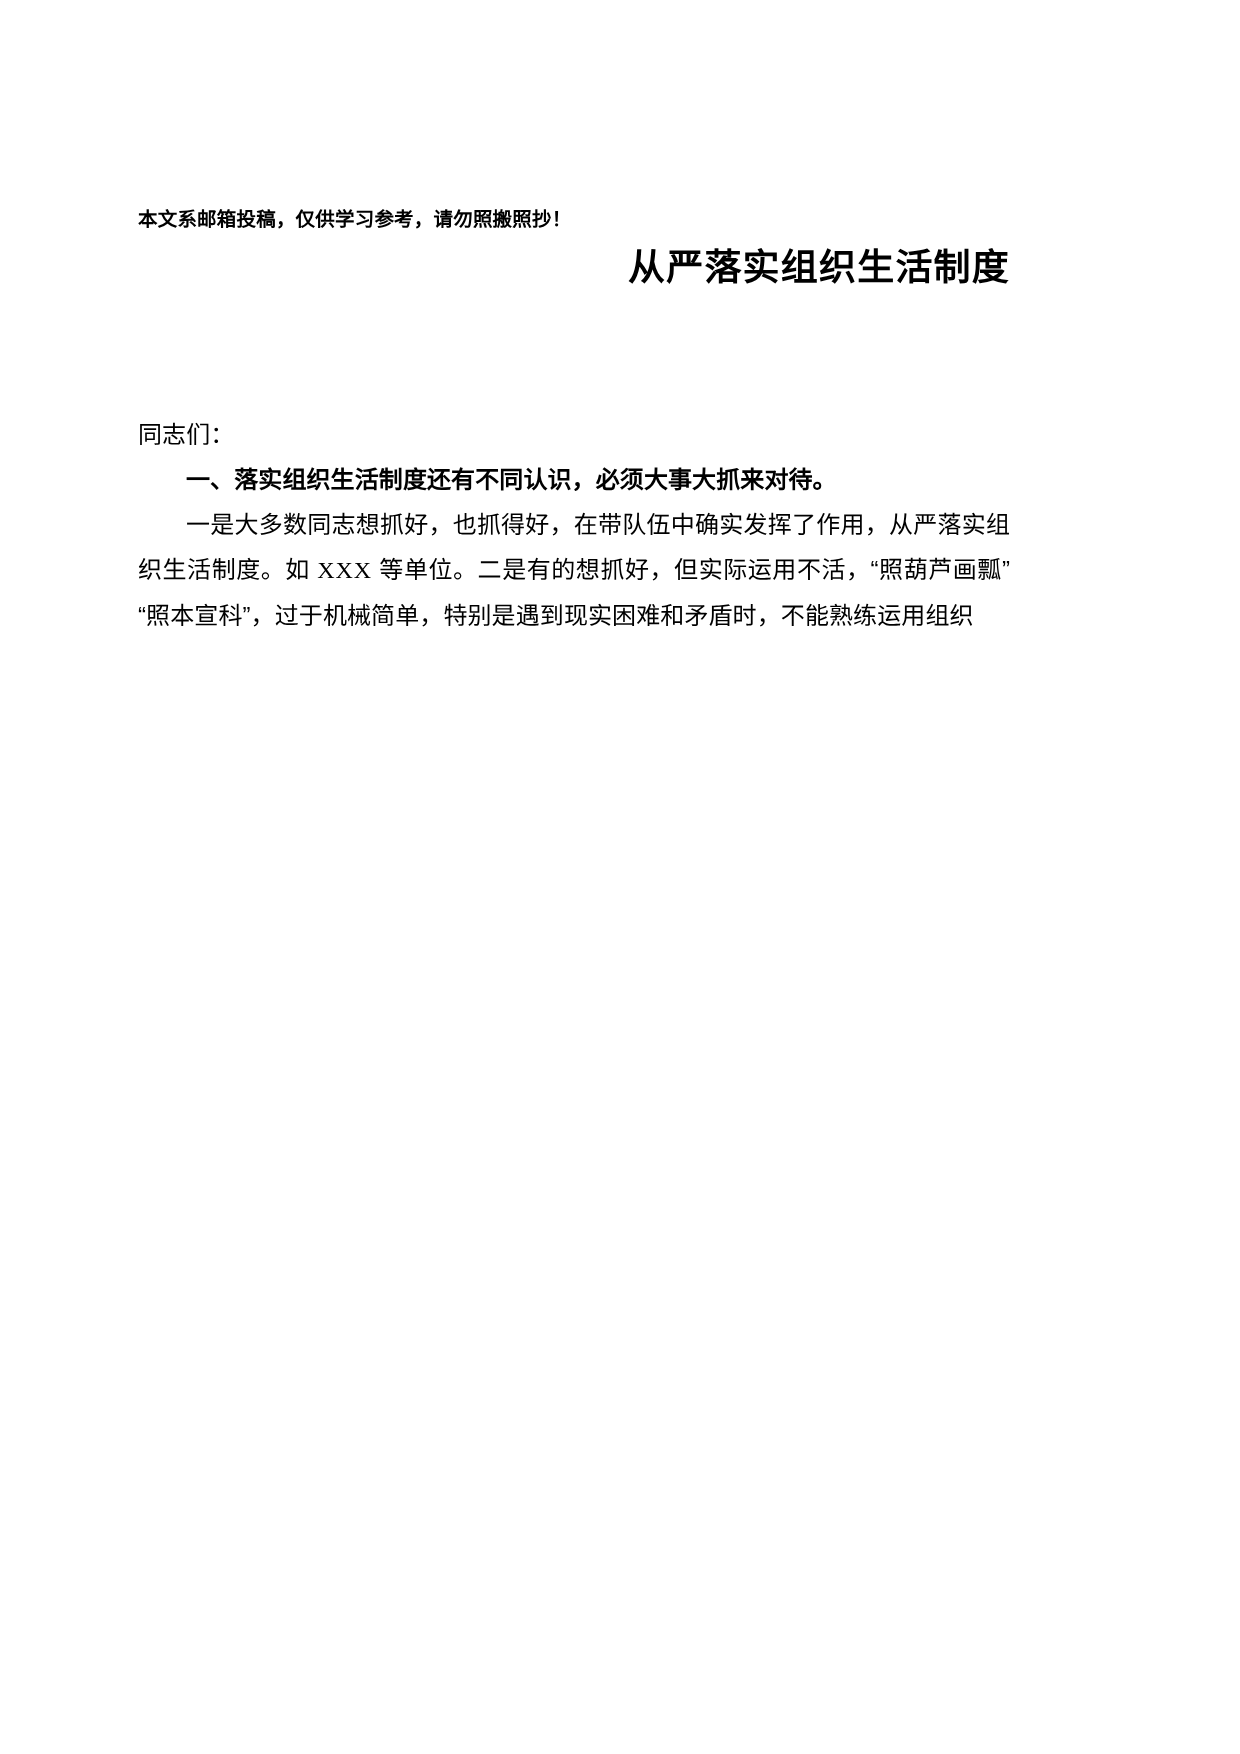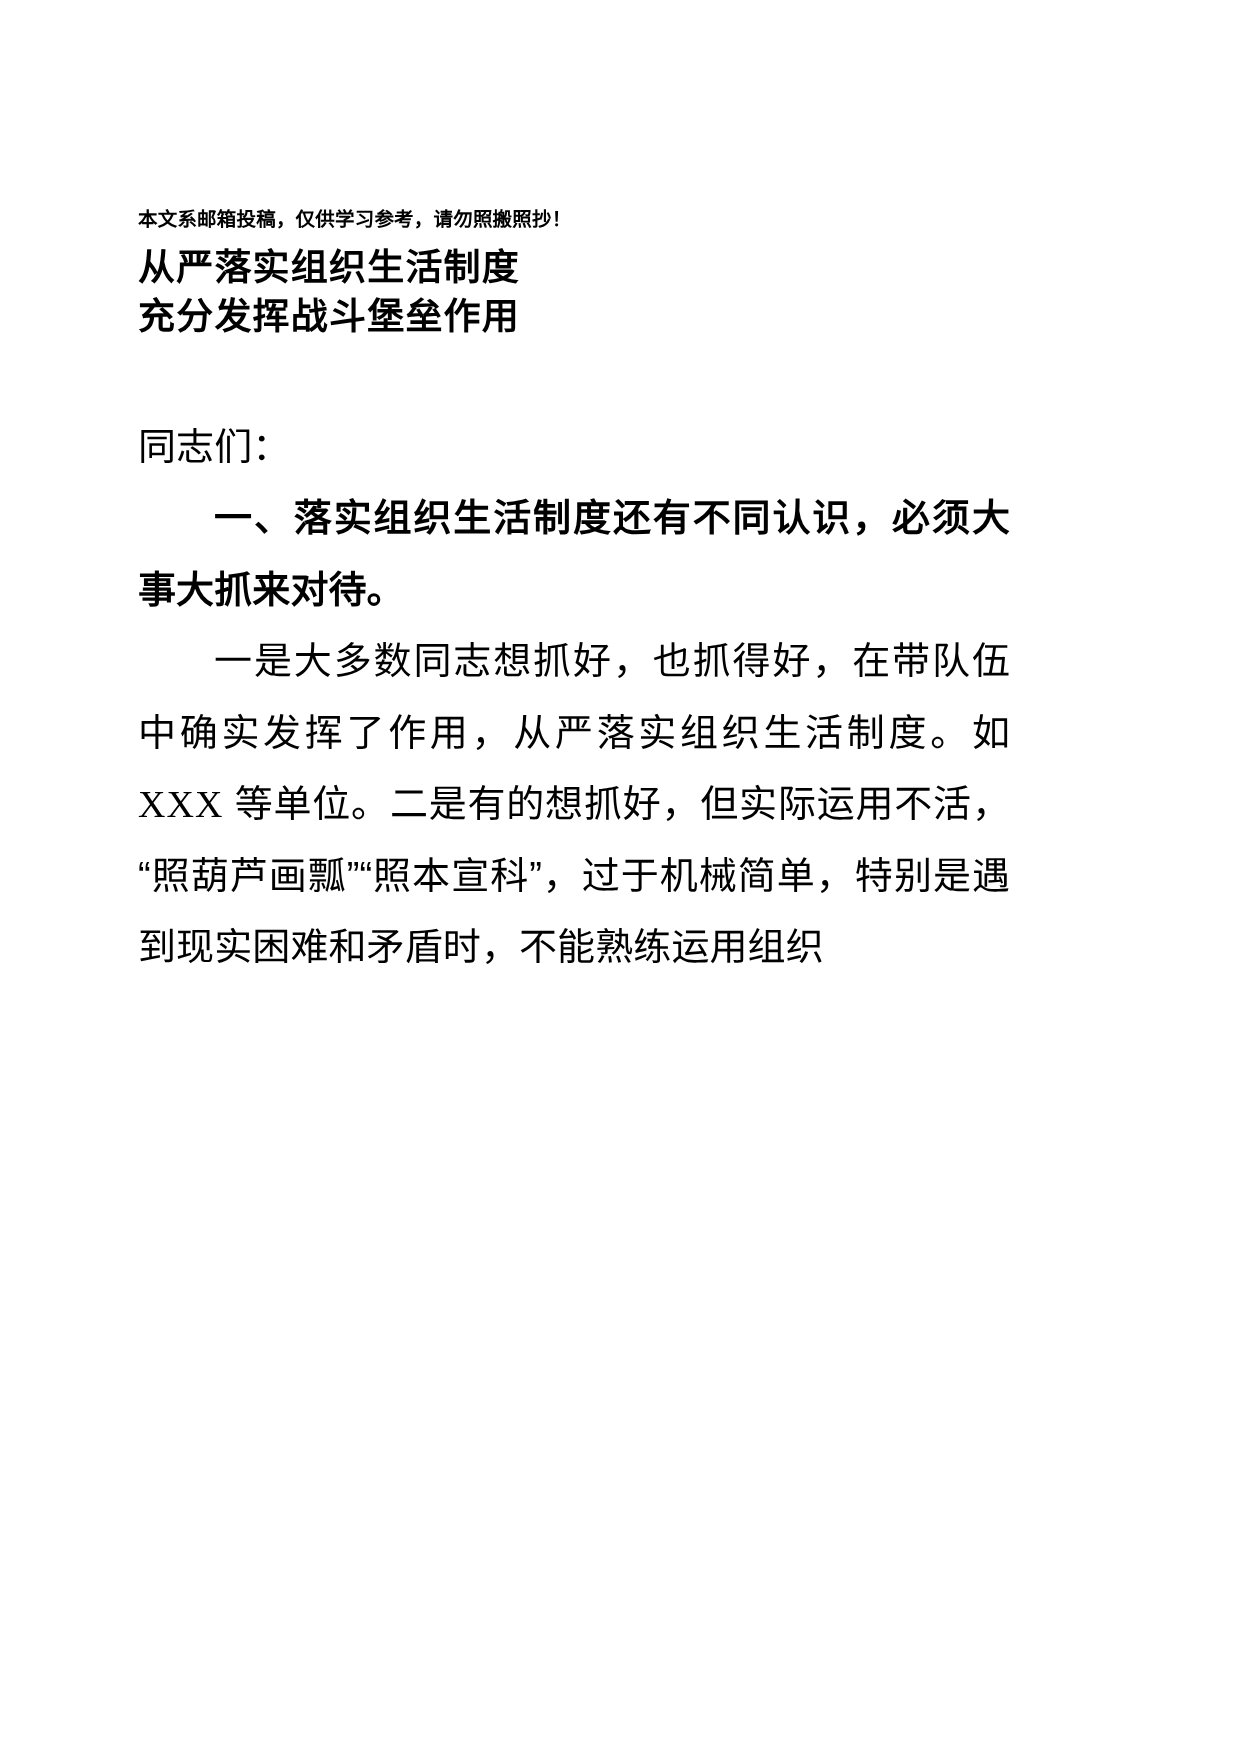--- a/index.html
+++ b/index.html
@@ -39,39 +39,39 @@
     letter-spacing: 0.2px;
     line-height: 1.4;
     white-space: nowrap;
   }
   
   .doc-title {
     position: absolute;
     left: 0;
     top: 243px;
     width: 872px;
-    text-align: left;
+    text-align: right;
   }
   .title-line {
     font-size: 37px;
     font-weight: 700;
     line-height: 1.33;
     letter-spacing: 1.2px;
     white-space: nowrap;
   }
   
   .body-block {
     position: absolute;
     left: 0;
     top: 412px;
     width: 872px;
   }
   p.para {
     margin: 0 0 0 0;
-    font-size: 38px;
+    font-size: 24px;
     line-height: 1.88;
     text-align: justify;
     text-justify: inter-character;
     letter-spacing: 0.1px;
     font-weight: 400;
   }
   p.indent {
     text-indent: 2em;
   }
   p.heading-para {
@@ -89,21 +89,20 @@
 </head>
 <body>
 
 <div class="page">
   <div class="content">
 
     <div class="disclaimer">本文系邮箱投稿，仅供学习参考，请勿照搬照抄！</div>
 
     <div class="doc-title">
       <div class="title-line">从严落实组织生活制度</div>
-      <div class="title-line">充分发挥战斗堡垒作用</div>
     </div>
 
     <div class="body-block">
 
       <p class="para">同志们：</p>
 
 
       <p class="para heading-para">一、落实组织生活制度还有不同认识，必须大事大抓来对待。</p>
 
 

